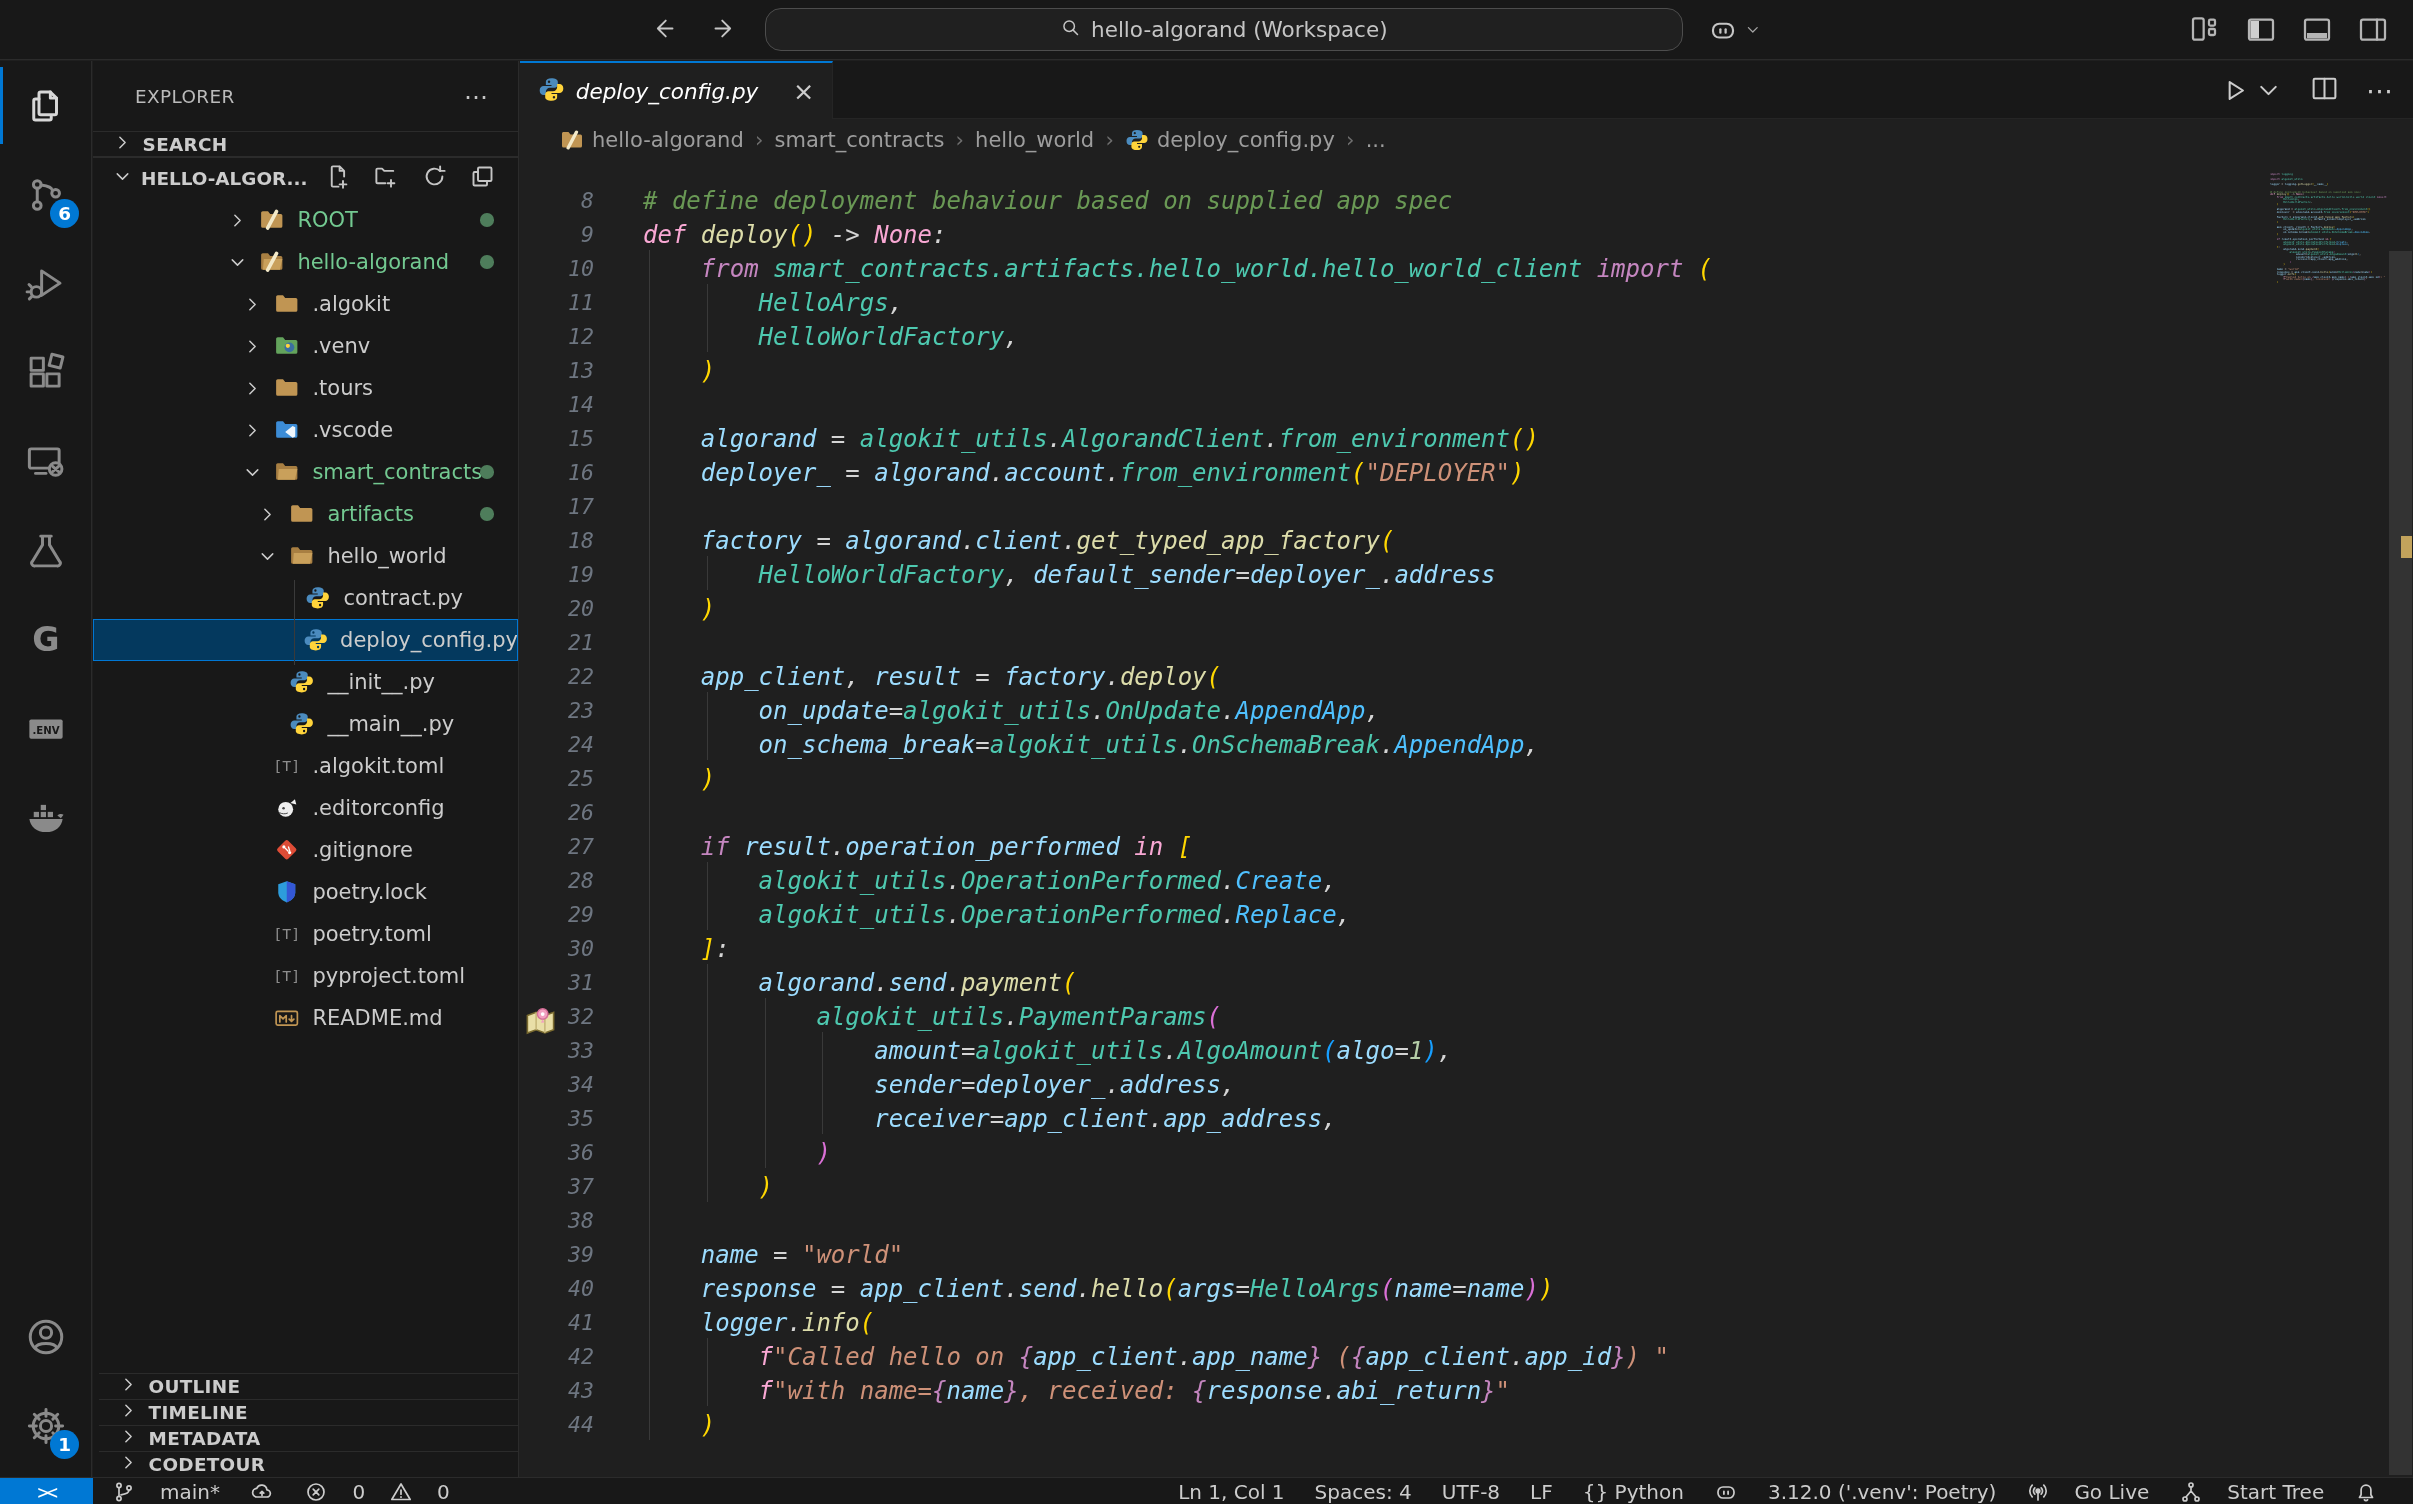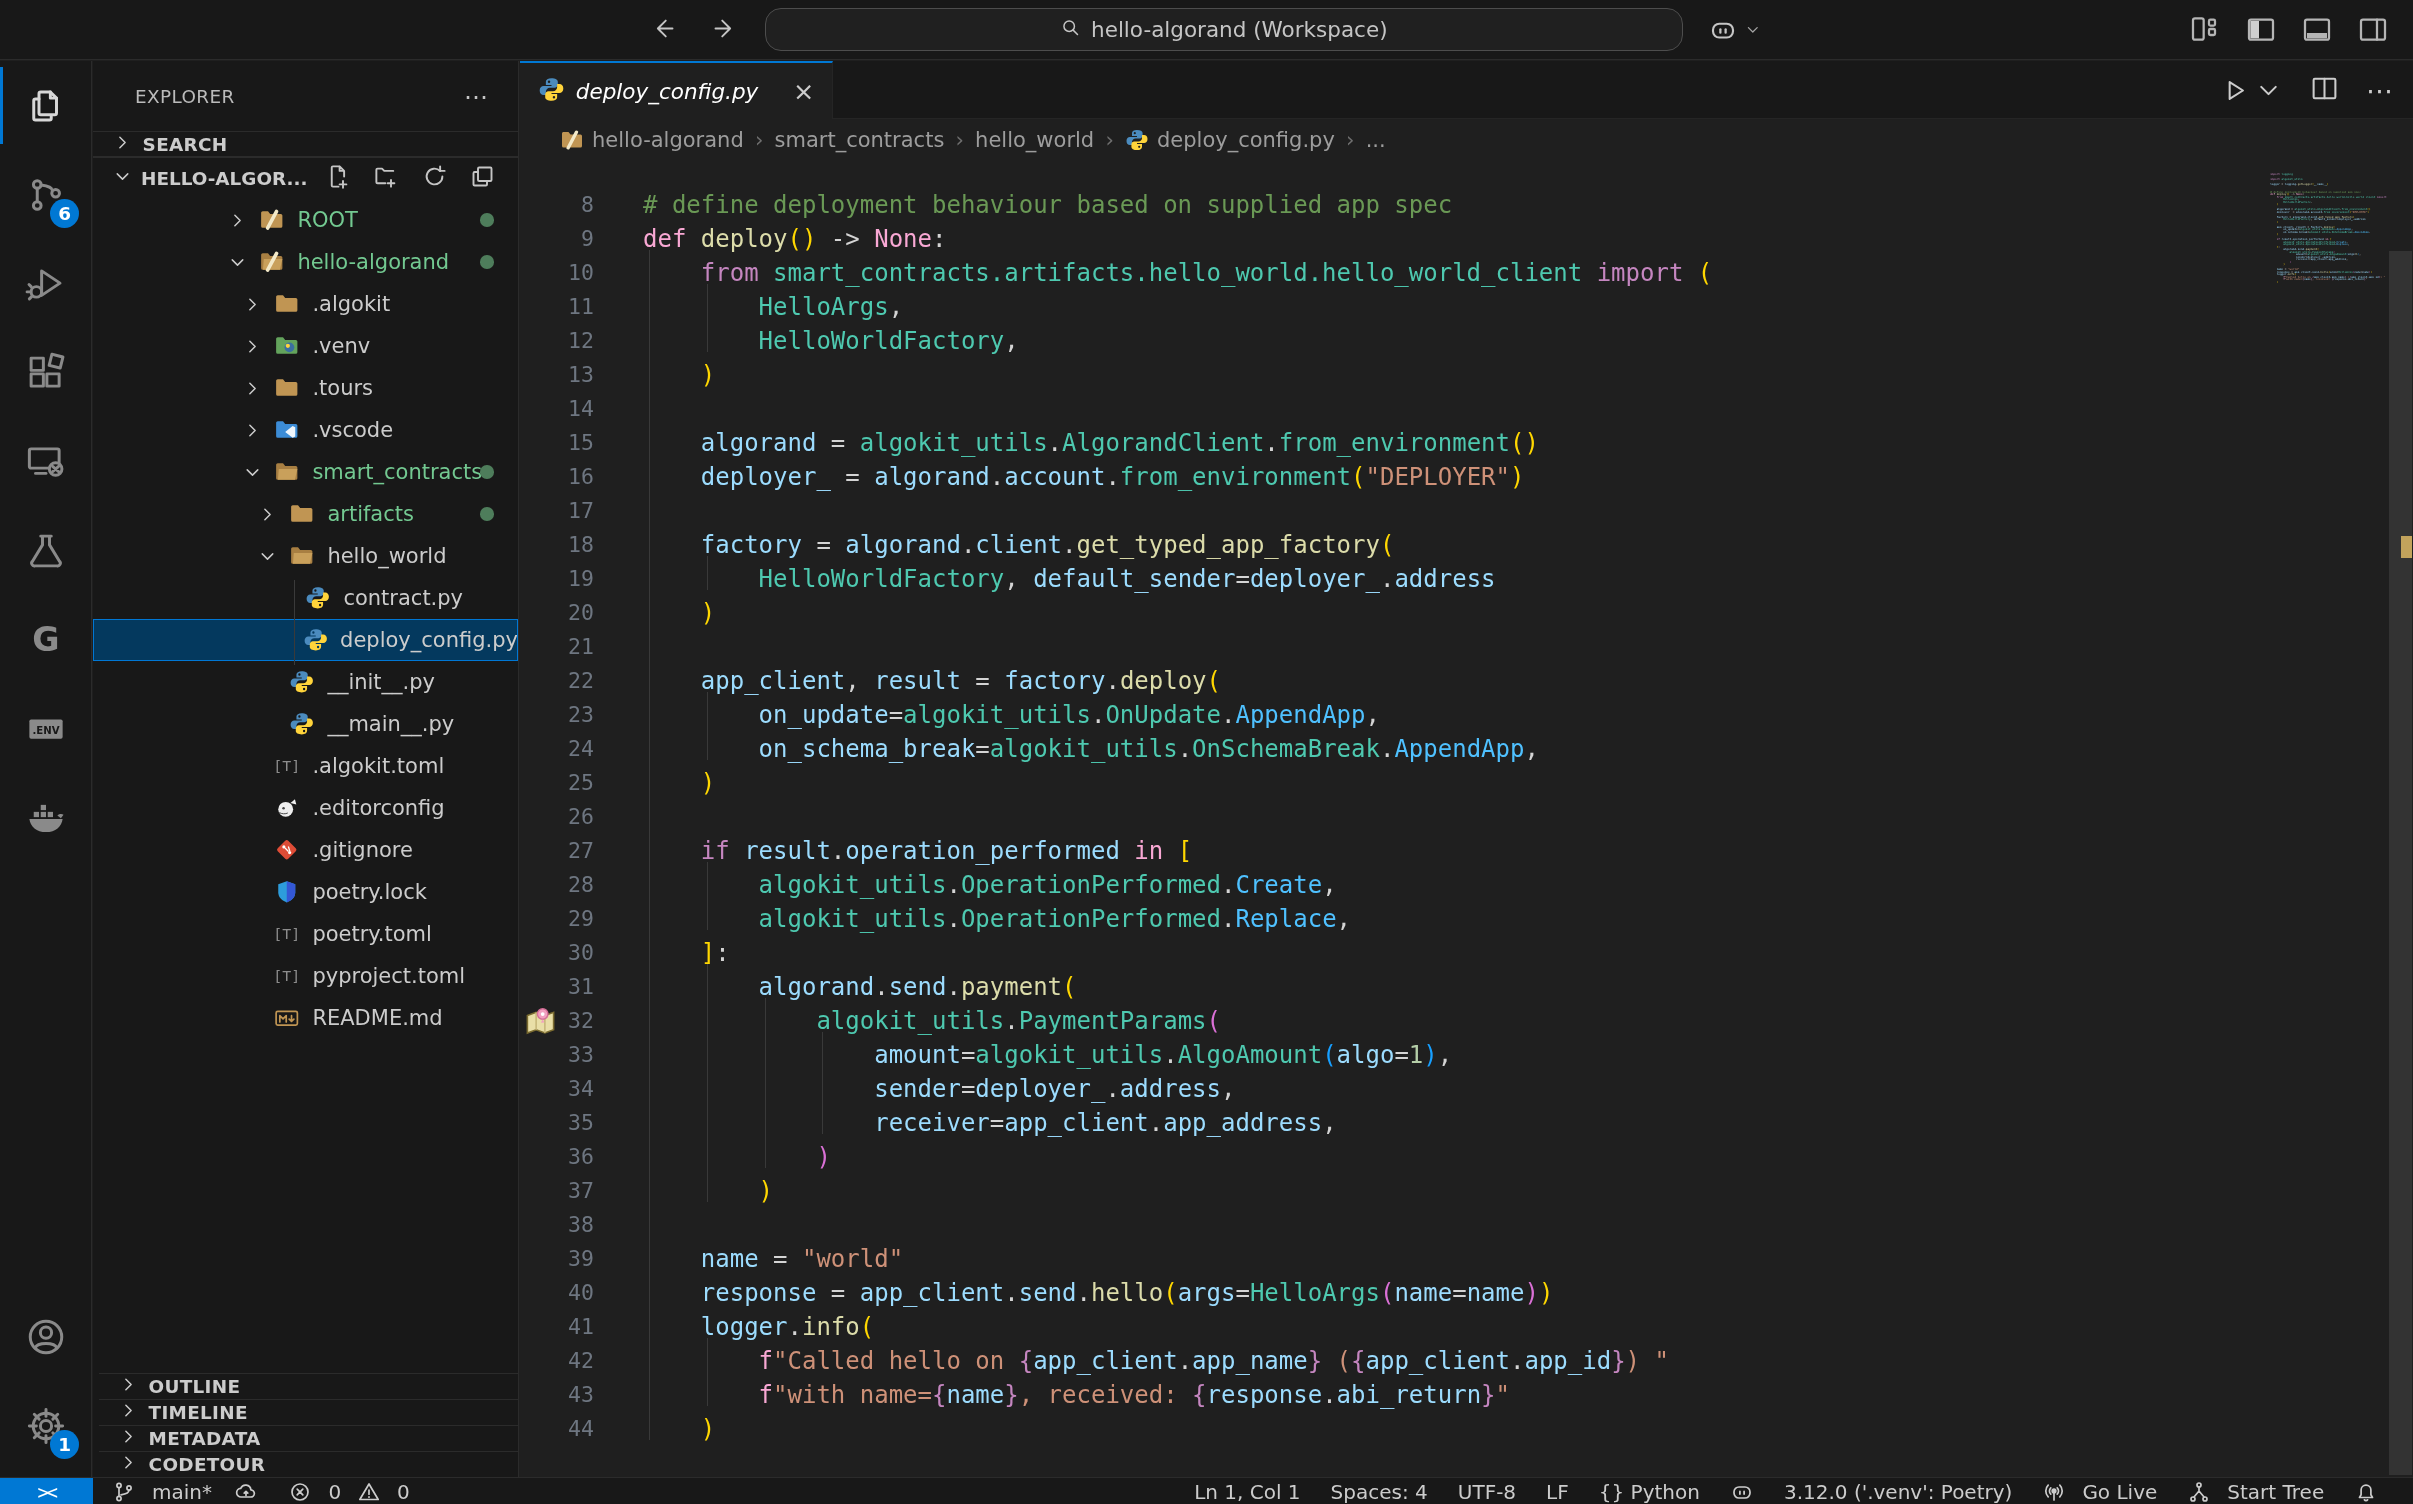--- a/index.html
+++ b/index.html
@@ -66,22 +66,22 @@
   #tabstrip-rest { position:absolute; left:313px; right:0; top:0; height:58px; border-bottom:0.8px solid #252525; }
   #ed-actions { position:absolute; right:21px; top:0; height:58px; display:flex; align-items:center; gap:27px; color:#CCC; }
   #ed-actions svg { width:29px; height:29px; }
   #breadcrumbs { position:absolute; left:0; top:58px; right:0; height:42px; display:flex; align-items:center;
                  font-size:21px; color:#9D9D9D; }
   #breadcrumbs .crumb { display:flex; align-items:center; gap:8px; }
   #breadcrumbs .sep { margin:0 11.2px; color:#6E6E6E; }
   #breadcrumbs svg { width:24px; height:24px; }
   #code-region { position:absolute; left:0; top:100px; right:27px; bottom:0; overflow:hidden; }
   #code-lines { position:absolute; left:0; top:21px; right:0; }
-  .code-line { position:relative; height:34px; line-height:46px; white-space:pre;
-               font-family:"DejaVu Sans Mono","Liberation Mono",monospace; font-size:24px; }
+  .code-line { position:relative; height:34px; line-height:38px; white-space:pre;
+               font-family:"DejaVu Sans Mono","Liberation Mono",monospace; font-size:24px;font-style:italic; }
   .code-line .ln { display:inline-block; width:74px; text-align:right; color:#6E7681;
                    font-size:21.5px; vertical-align:top; }
   .code-line .ctext { display:inline-block; padding-left:49px; }
   .guide { position:absolute; top:0; bottom:0; width:0.8px; background:#393939; }
   .c-com{color:#6A9955} .c-kw{color:#C586C0} .c-kw2{color:#f9a8d4} .c-fn{color:#DCDCAA}
   .c-cls{color:#4EC9B0} .c-var{color:#9CDCFE} .c-enum{color:#4FC1FF} .c-str{color:#CE9178}
   .c-num{color:#B5CEA8} .c-b1{color:#FFD700} .c-b2{color:#DA70D6} .c-b3{color:#179FFF} .c-pun{color:#D4D4D4}
   #map-marker { position:absolute; left:3.2px; width:35px; height:35px; }
   #minimap { position:absolute; right:27px; top:100px; width:120px; bottom:0; overflow:hidden; }
   #minimap-inner { position:absolute; left:3.2px; top:12px; }
@@ -89,21 +89,21 @@
              white-space:pre; overflow:hidden; }
   #scrollbar { position:absolute; right:0; top:100px; width:27px; bottom:0; }
   #sb-thumb { position:absolute; left:1.6px; right:1.6px; top:90px; bottom:1.6px; background:rgba(121,121,121,0.22); }
   #ruler-mark { position:absolute; right:2.4px; width:10.4px; top:375px; height:22.3px; background:#C2A35C; }
 
   
   #statusbar { position:absolute; left:0; top:1477px; width:2413px; height:28px; background:#181818;
                border-top:0.8px solid #2B2B2B; color:#CCCCCC; font-size:20px; display:flex; align-items:center; }
   #remote-ind { width:93px; height:28px; background:#0078D4; color:#fff; display:flex; align-items:center;
                 justify-content:center; font-family:"DejaVu Sans Mono",monospace; font-size:19px; letter-spacing:-2.4px; }
-  .st-item { display:flex; align-items:center; gap:16px; margin-right:30px; white-space:nowrap; }
+  .st-item { display:flex; align-items:center; gap:24px; margin-right:30px; white-space:nowrap; }
   .st-item svg { width:24px; height:24px; }
   #st-left { display:flex; align-items:center; margin-left:19px; }
   #st-right { display:flex; align-items:center; margin-left:auto; margin-right:4.8px; }
   .stroke-ic { stroke:#CCCCCC; fill:none; stroke-width:1.7; stroke-linecap:round; stroke-linejoin:round; }
 </style>
 </head>
 <body>
 
 <div id="titlebar">
   <div class="nav-arrows">

